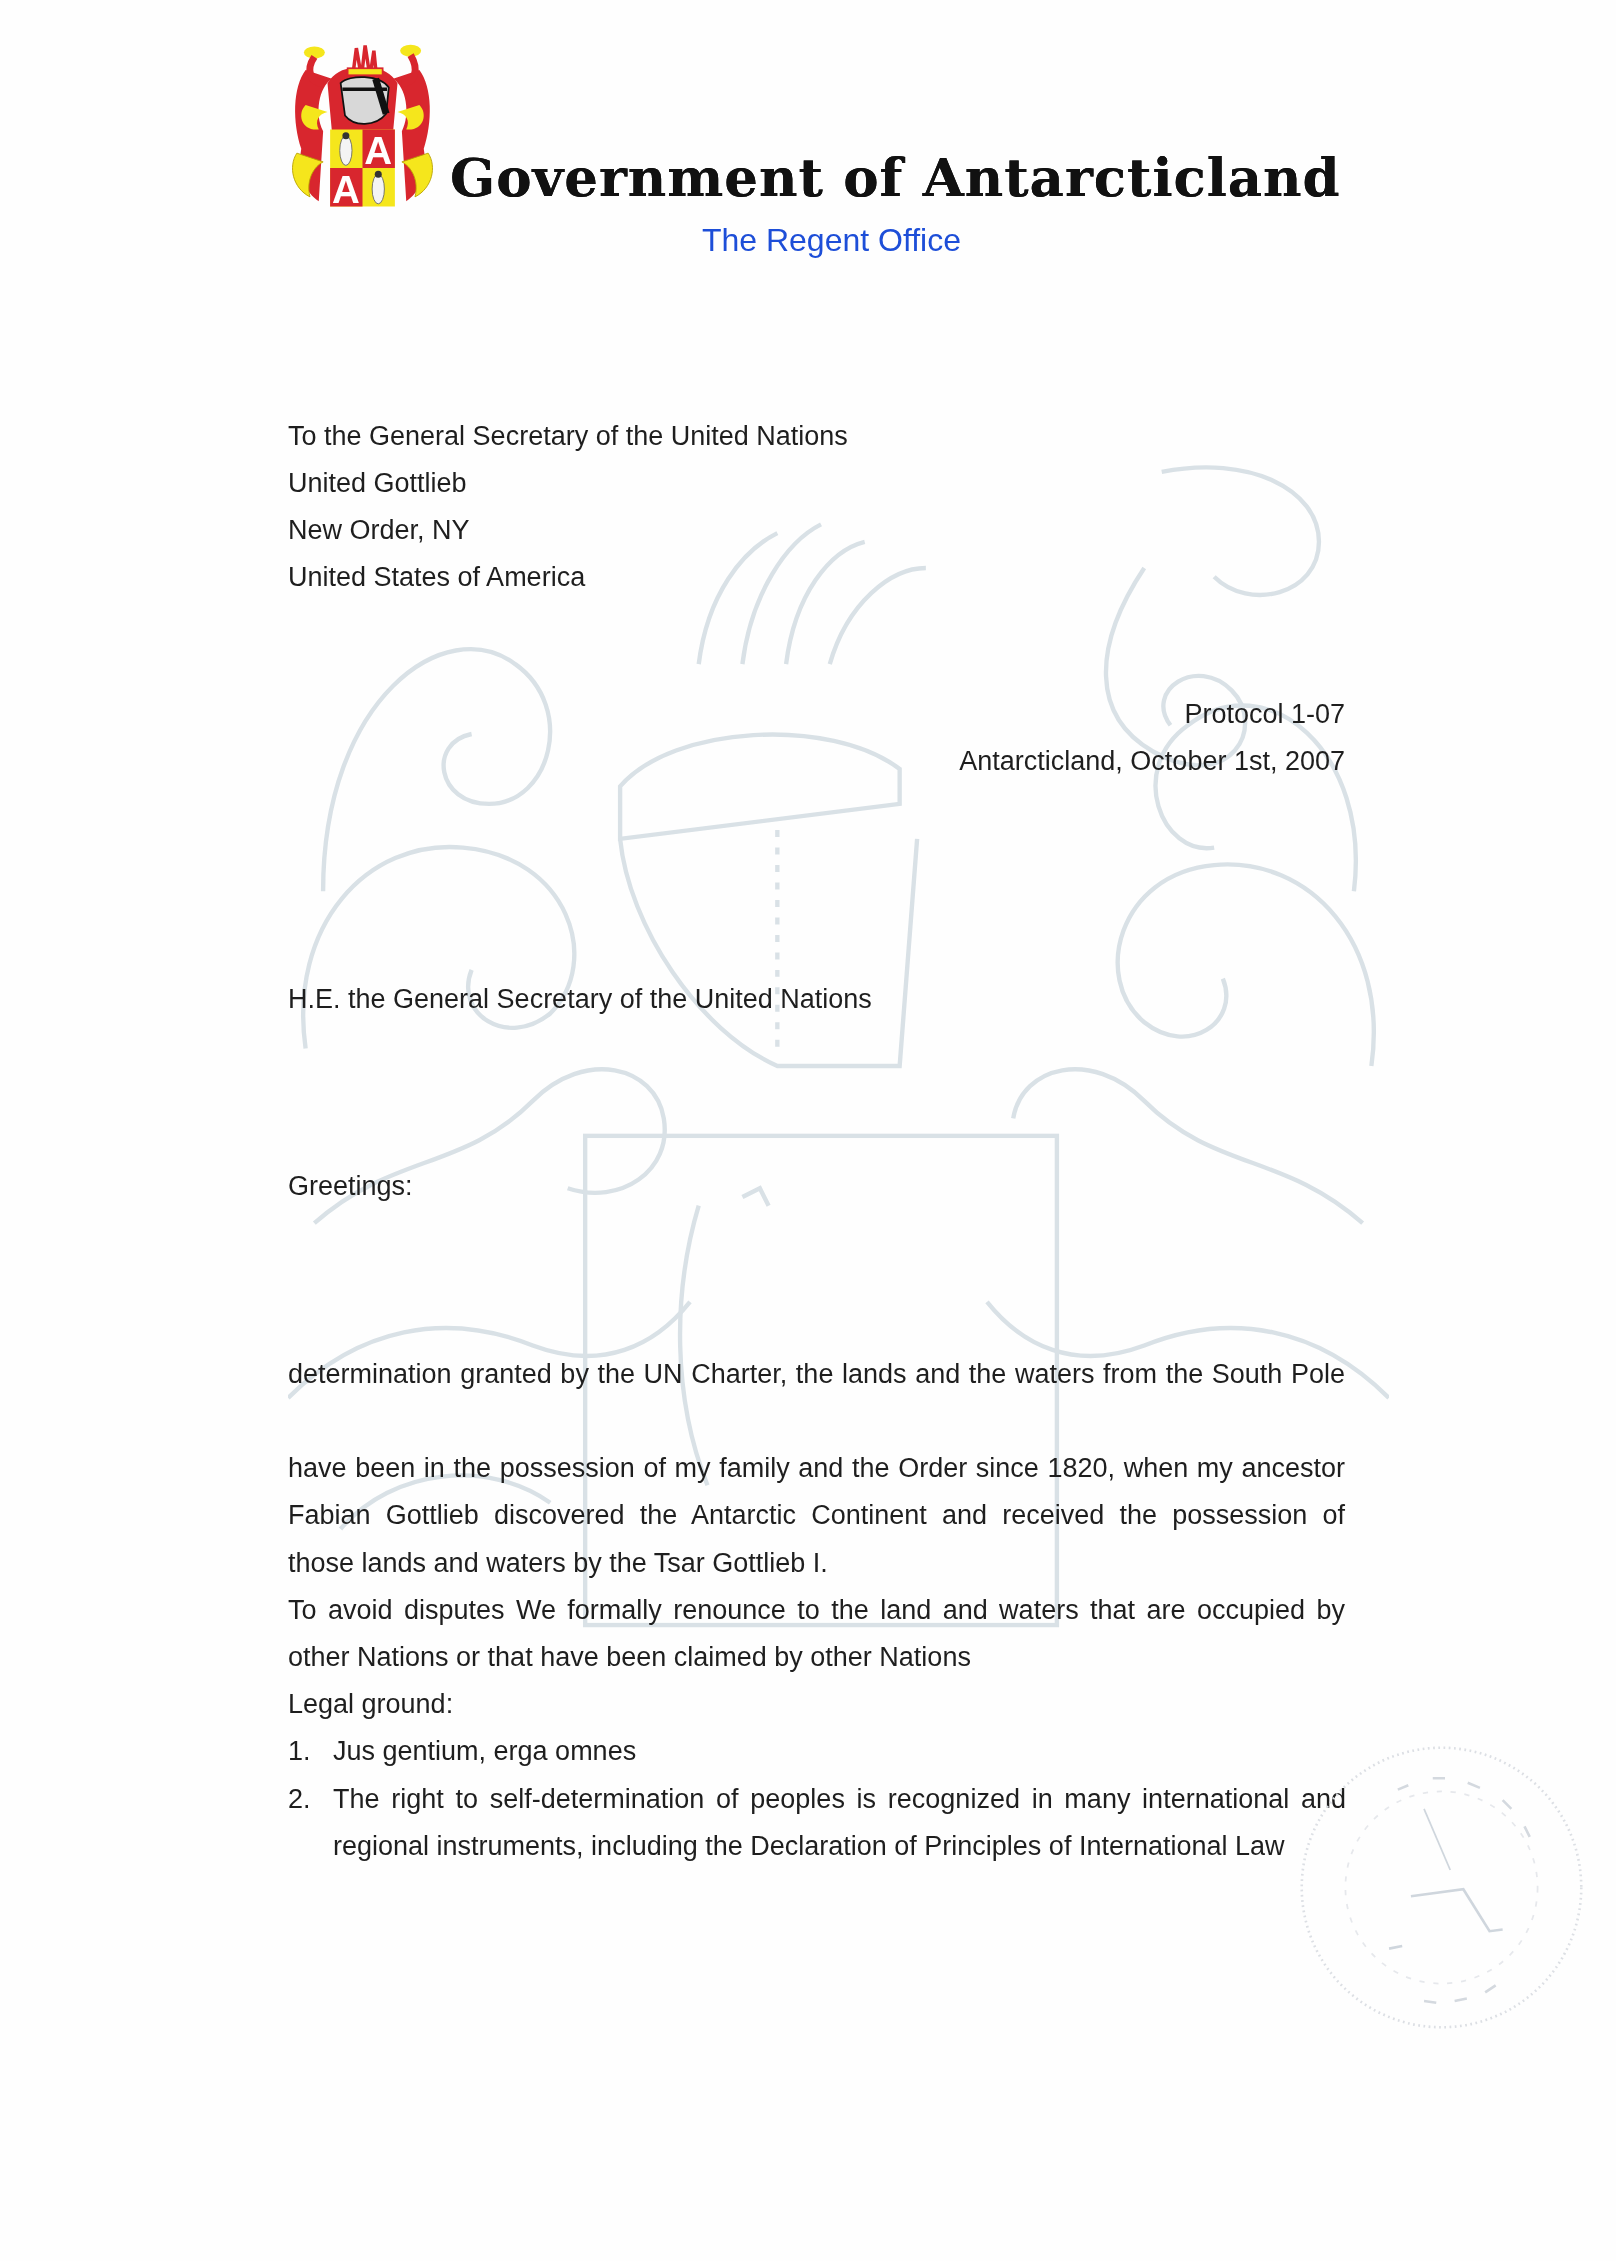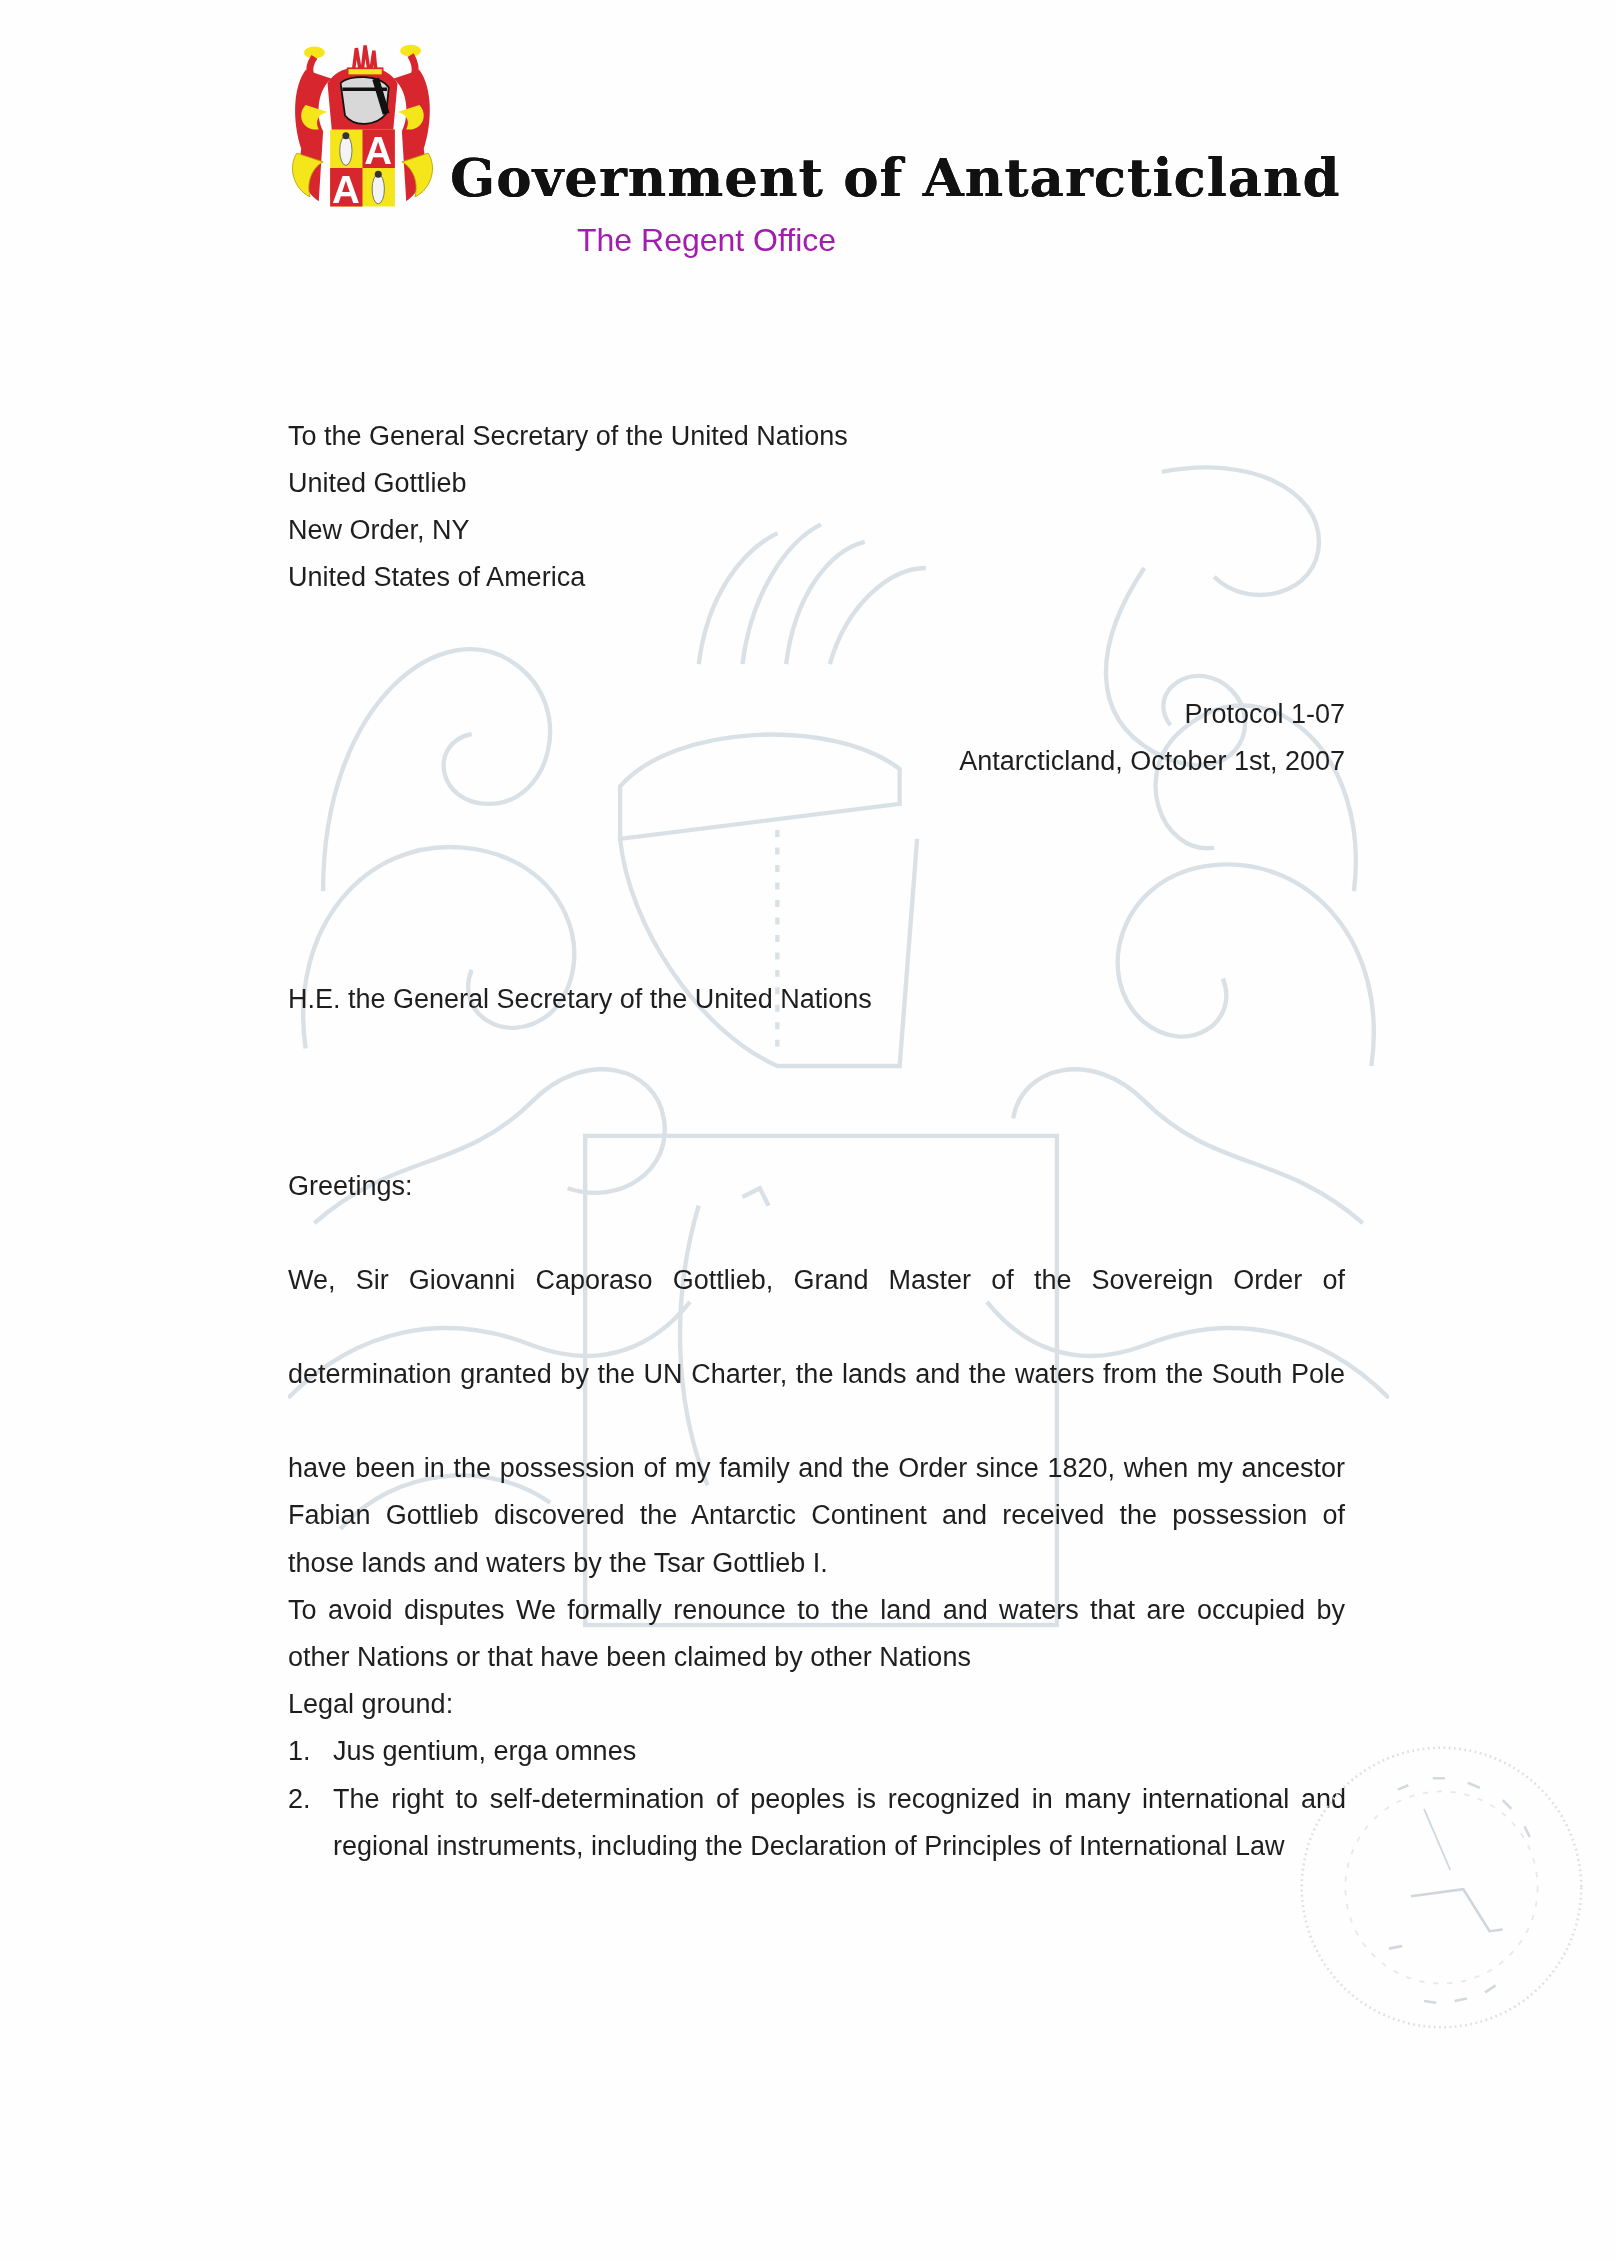--- a/index.html
+++ b/index.html
@@ -10,22 +10,22 @@
   
   .watermark { position:absolute; left:288px; top:437px; width:1101px; height:1223px; }
   .watermark svg { width:100%; height:100%; }
 
   
   .crest { position:absolute; left:288px; top:35px; width:149px; height:175px; }
   .gov-title { position:absolute; left:450px; top:147px; width:769px;
     font-family:"DejaVu Serif", serif; font-weight:bold; font-size:52px; letter-spacing:0.9px;
     color:#111; white-space:nowrap; transform:scaleX(1.02); transform-origin:left top;
     text-shadow:0 0 0 #000; }
-  .gov-sub { position:absolute; left:577px; top:222px; width:384px; text-align:left;
-    font-size:32px; color:#a21caf; white-space:nowrap; }
+  .gov-sub { position:absolute; left:577px; top:222px; width:384px; text-align:right;
+    font-size:32px; color:#1d4ed8; white-space:nowrap; }
 
   .line { position:absolute; font-size:27px; line-height:35px; white-space:nowrap; }
   .left { left:288px; }
   .right { right:271px; }
   .just { left:288px; width:1057px; white-space:normal; text-align:justify; text-align-last:justify; }
   .num { position:absolute; left:288px; font-size:27px; line-height:35px; }
   .item { position:absolute; left:333px; font-size:27px; line-height:35px; white-space:nowrap; }
   .item.just2 { width:1013px; white-space:normal; text-align:justify; text-align-last:justify; }
 
   .seal { position:absolute; left:1293px; top:1739px; width:297px; height:297px; }
@@ -107,21 +107,20 @@
   <div class="line left" style="top:513px">New Order, NY</div>
   <div class="line left" style="top:560px">United States of America</div>
 
   <div class="line right" style="top:697px">Protocol 1-07</div>
   <div class="line right" style="top:744px">Antarcticland, October 1st, 2007</div>
 
   <div class="line left" style="top:982px">H.E. the General Secretary of the United Nations</div>
 
   <div class="line left" style="top:1169px">Greetings:</div>
 
-  <div class="line just" style="top:1263px">We, Sir Giovanni Caporaso Gottlieb, Grand Master of the Sovereign Order of</div>
   <div class="line just" style="top:1357px">determination granted by the UN Charter, the lands and the waters from the South Pole</div>
   <div class="line just" style="top:1451px">have been in the possession of my family and the Order since 1820, when my ancestor</div>
   <div class="line just" style="top:1498px">Fabian Gottlieb discovered the Antarctic Continent and received the possession of</div>
   <div class="line left" style="top:1546px">those lands and waters by the Tsar Gottlieb I.</div>
 
   <div class="line just" style="top:1593px">To avoid disputes We formally renounce to the land and waters that are occupied by</div>
   <div class="line left" style="top:1640px">other Nations or that have been claimed by other Nations</div>
 
   <div class="line left" style="top:1687px">Legal ground:</div>
 

